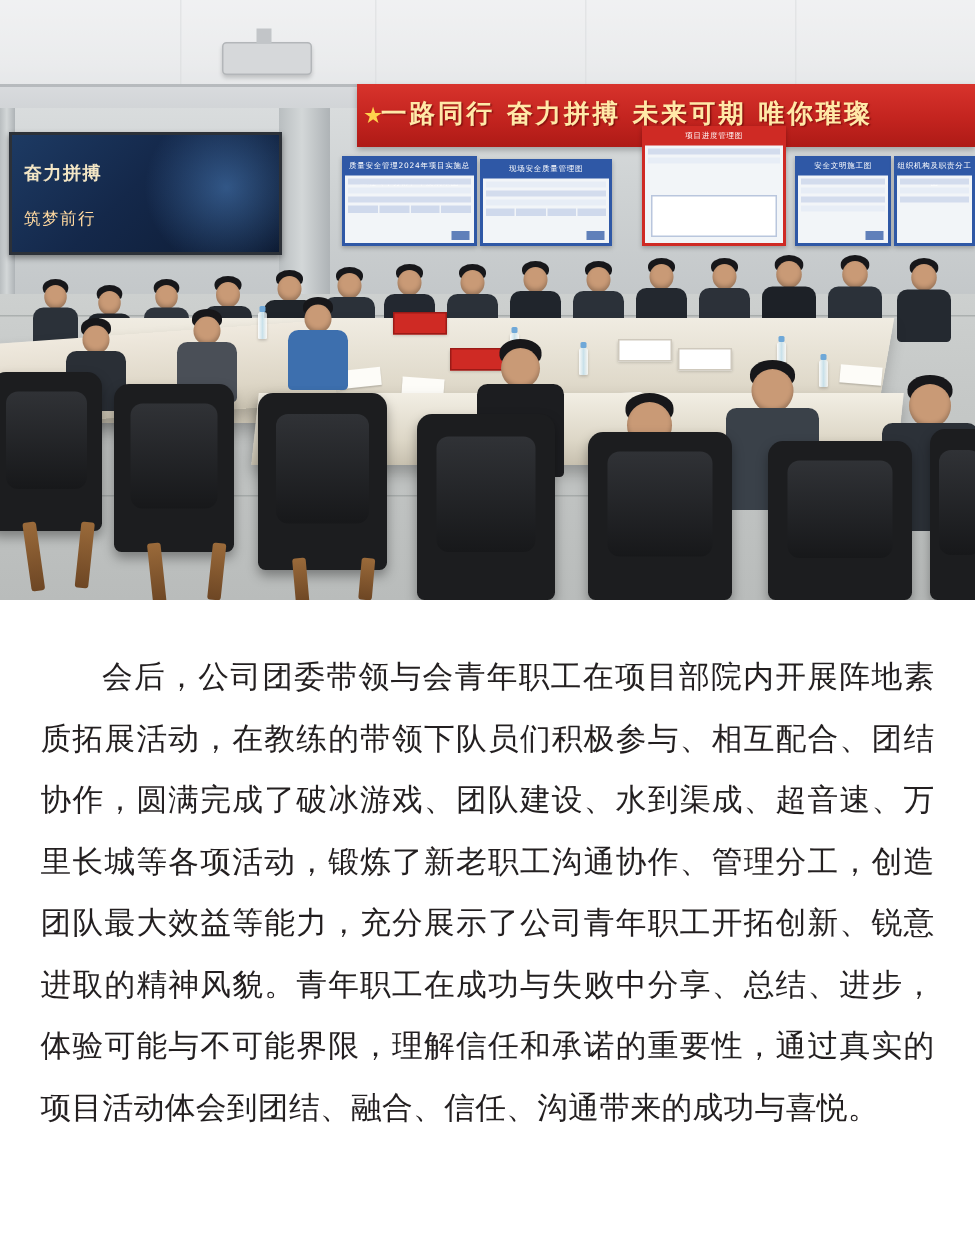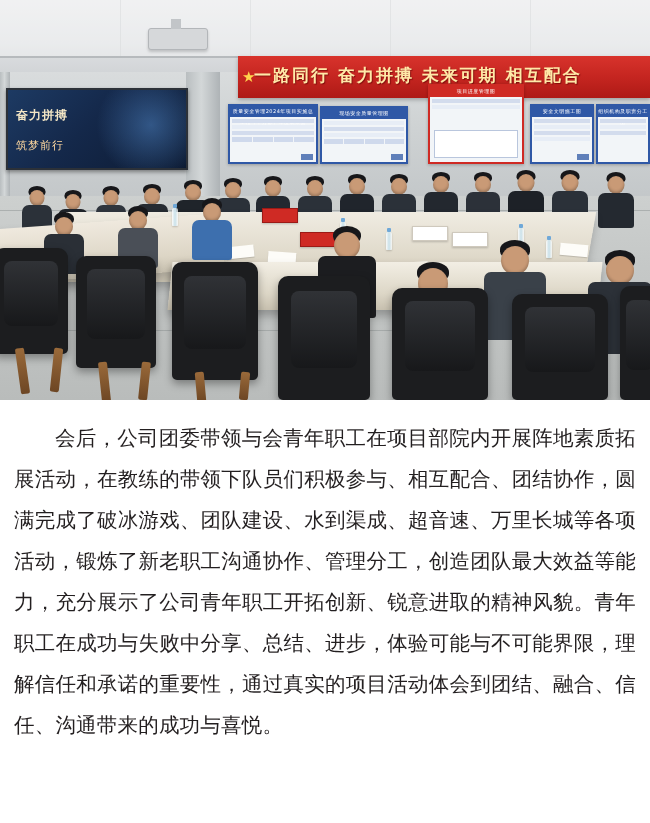--- a/index.html
+++ b/index.html
@@ -306,21 +306,21 @@
   
   .article {
     position: absolute;
     left: 0; top: 400px;
     width: 650px;
     padding: 18px 14px 10px 14px;
     box-sizing: border-box;
     background: #ffffff;
   }
   .article p {
-    margin: 0;
+    margin: 13px;
     color: #231f20;
     font-size: 20.5px;
     line-height: 41px;
     text-align: justify;
     text-justify: inter-ideograph;
     text-indent: 2em;
     font-family: "DejaVu Sans", "Liberation Sans", sans-serif;
     letter-spacing: 0.2px;
   }
 </style>
@@ -339,21 +339,21 @@
     <div class="ceiling-slab" style="left:530px; width:120px;"></div>
     <div class="ceiling-seam"></div>
     <div class="projector"></div>
 
     <div class="wall"></div>
     <div class="wall-pillar" style="left:186px;"></div>
     <div class="wall-pillar" style="left:0px; width:10px; height:150px;"></div>
 
     <div class="banner">
       <span class="banner-star">★</span>
-      <span class="banner-text">一路同行  奋力拼搏  未来可期  相互配合</span>
+      <span class="banner-text">一路同行  奋力拼搏  未来可期  唯你璀璨</span>
     </div>
 
     <div class="screen">
       <div class="screen-glow"></div>
       <div class="screen-title">奋力拼搏</div>
       <div class="screen-sub">筑梦前行</div>
     </div>
 
     <div class="board" style="left:228px; top:104px; width:86px; height:56px;">
       <div class="board-hd">质量安全管理2024年项目实施总工程（十分部）年度成果图</div>

